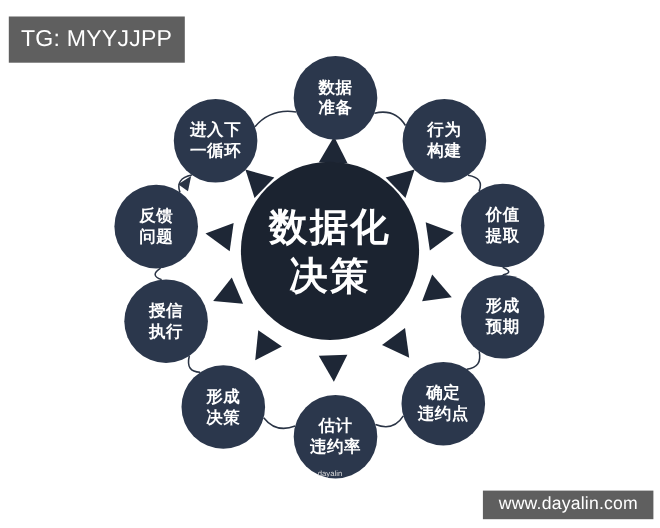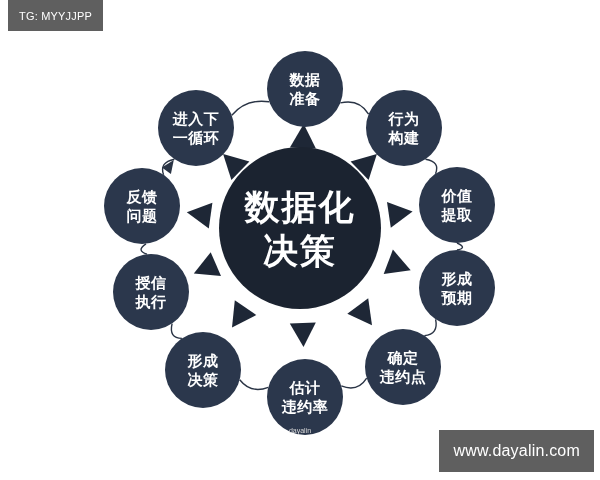--- a/index.html
+++ b/index.html
@@ -31,29 +31,29 @@
     color: #ffffff;
     font-family: "Liberation Sans", "DejaVu Sans", sans-serif;
     display: flex;
     align-items: center;
     justify-content: center;
     letter-spacing: 0.2px;
     white-space: nowrap;
   }
   #badge-top {
     left: 8px;
-    top: 0;
-    height: 31px;
+    top: 15px;
+    height: 42px;
     padding: 0 11px;
-    font-size: 11px;
+    font-size: 21px;
   }
   #badge-bottom {
     right: 6px;
     bottom: 8px;
-    height: 42px;
+    height: 26px;
     padding: 0 14px;
     font-size: 16px;
     margin-top: 40px;
   }
 
   svg.diagram {
     position: absolute;
     left: 0;
     top: 0;
     width: 600px;

